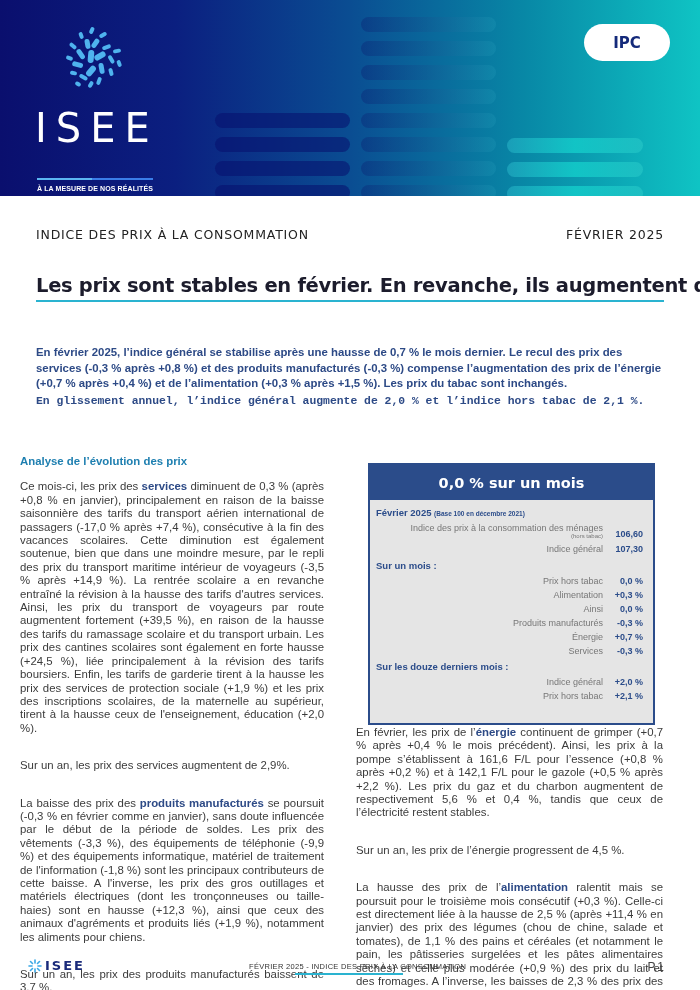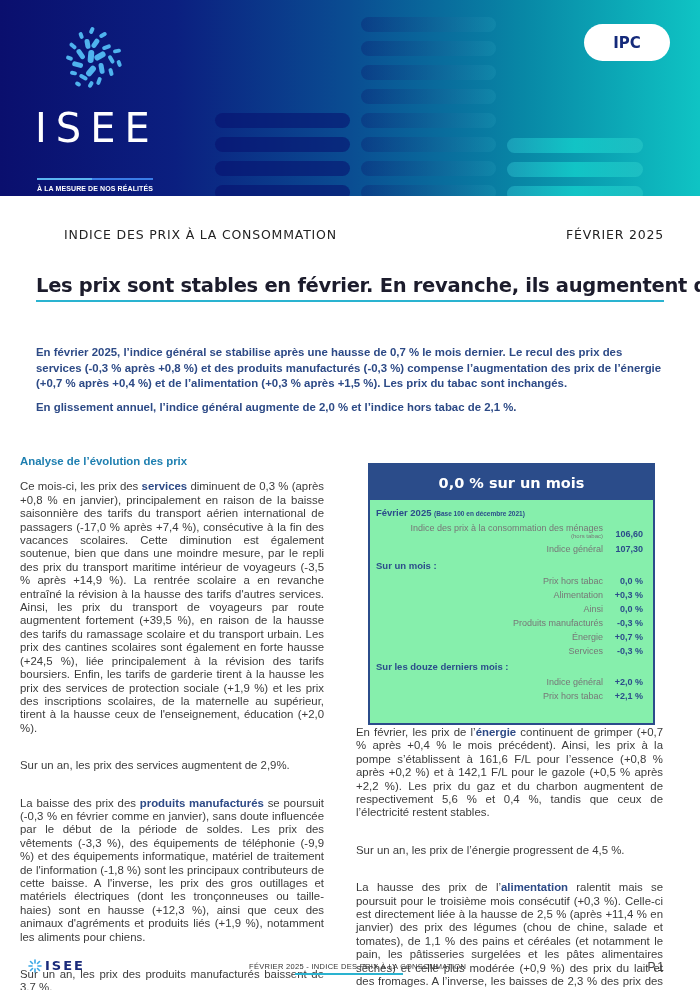--- a/index.html
+++ b/index.html
@@ -32,47 +32,47 @@
 
   .ipc-pill {
     position: absolute; left: 584px; top: 24px; width: 86px; height: 37px;
     background: #ffffff; border-radius: 19px;
     display: flex; align-items: center; justify-content: center;
     font-family: "DejaVu Sans", sans-serif; font-weight: bold; font-size: 15px; color: #142a7a;
   }
 
   
   .subhead { position: absolute; top: 227px; left: 36px; right: 36px; display: flex; justify-content: space-between;
-    font-family: "DejaVu Sans", sans-serif; font-size: 12.5px; color: #222; letter-spacing: 0.8px; margin-left: 28px; }
+    font-family: "DejaVu Sans", sans-serif; font-size: 12.5px; color: #222; letter-spacing: 0.8px; }
 
   .headline {
     position: absolute; left: 36px; top: 272px; width: 630px;
     font-family: "DejaVu Sans", sans-serif; font-weight: bold; font-size: 19.5px; color: #1c1c2c; line-height: 28px;
     letter-spacing: -0.3px;
   }
   .headline .l1 { display: block; border-bottom: 2px solid #2ab3d0; padding-bottom: 0px; width: 628px; white-space: nowrap; }
   .headline .l2 { display: inline-block; border-bottom: 2px solid #2ab3d0; margin-top: 0px; }
 
   .lead {
     position: absolute; left: 36px; top: 345px; width: 630px;
     font-size: 11.4px; font-weight: bold; color: #2d4a86; line-height: 15.5px;
   }
-  .lead p + p { margin-top: 8px; }
+  .lead p + p { margin-top: 2px; font-family: Liberation Mono, monospace; }
 
   
   .col-left { position: absolute; left: 20px; top: 455px; width: 304px; font-size: 11.4px; line-height: 13.4px; color: #3b3b3b; }
   .section-title { font-weight: bold; color: #1e7fb0; font-size: 11.4px; margin-bottom: 12px; }
   .col-left p, .col-right p { text-align: justify; }
   .col-left p + p, .col-right p + p { margin-top: 24px; }
   .hl { font-weight: bold; color: #2d4a86; }
 
   
   .info-box {
     position: absolute; left: 368px; top: 463px; width: 287px; height: 262px;
-    border: 2px solid #2b4c8a; background: #86efac;
+    border: 2px solid #2b4c8a; background: #e5e5e5;
   }
   .info-head {
     background: #2b4c8a; color: #fff; height: 35px;
     display: flex; align-items: center; justify-content: center;
     font-family: "DejaVu Sans", sans-serif; font-size: 14.5px; font-weight: bold;
   }
   .info-body { padding: 5px 10px 0 6px; font-size: 9px; }
   .info-sec { font-weight: bold; color: #2b4c8a; font-size: 9.5px; margin-top: 2px; }
   .info-sec .small { font-size: 6.5px; font-weight: bold; }
   .info-row { display: flex; justify-content: flex-end; align-items: flex-end; margin-top: 5px; }

